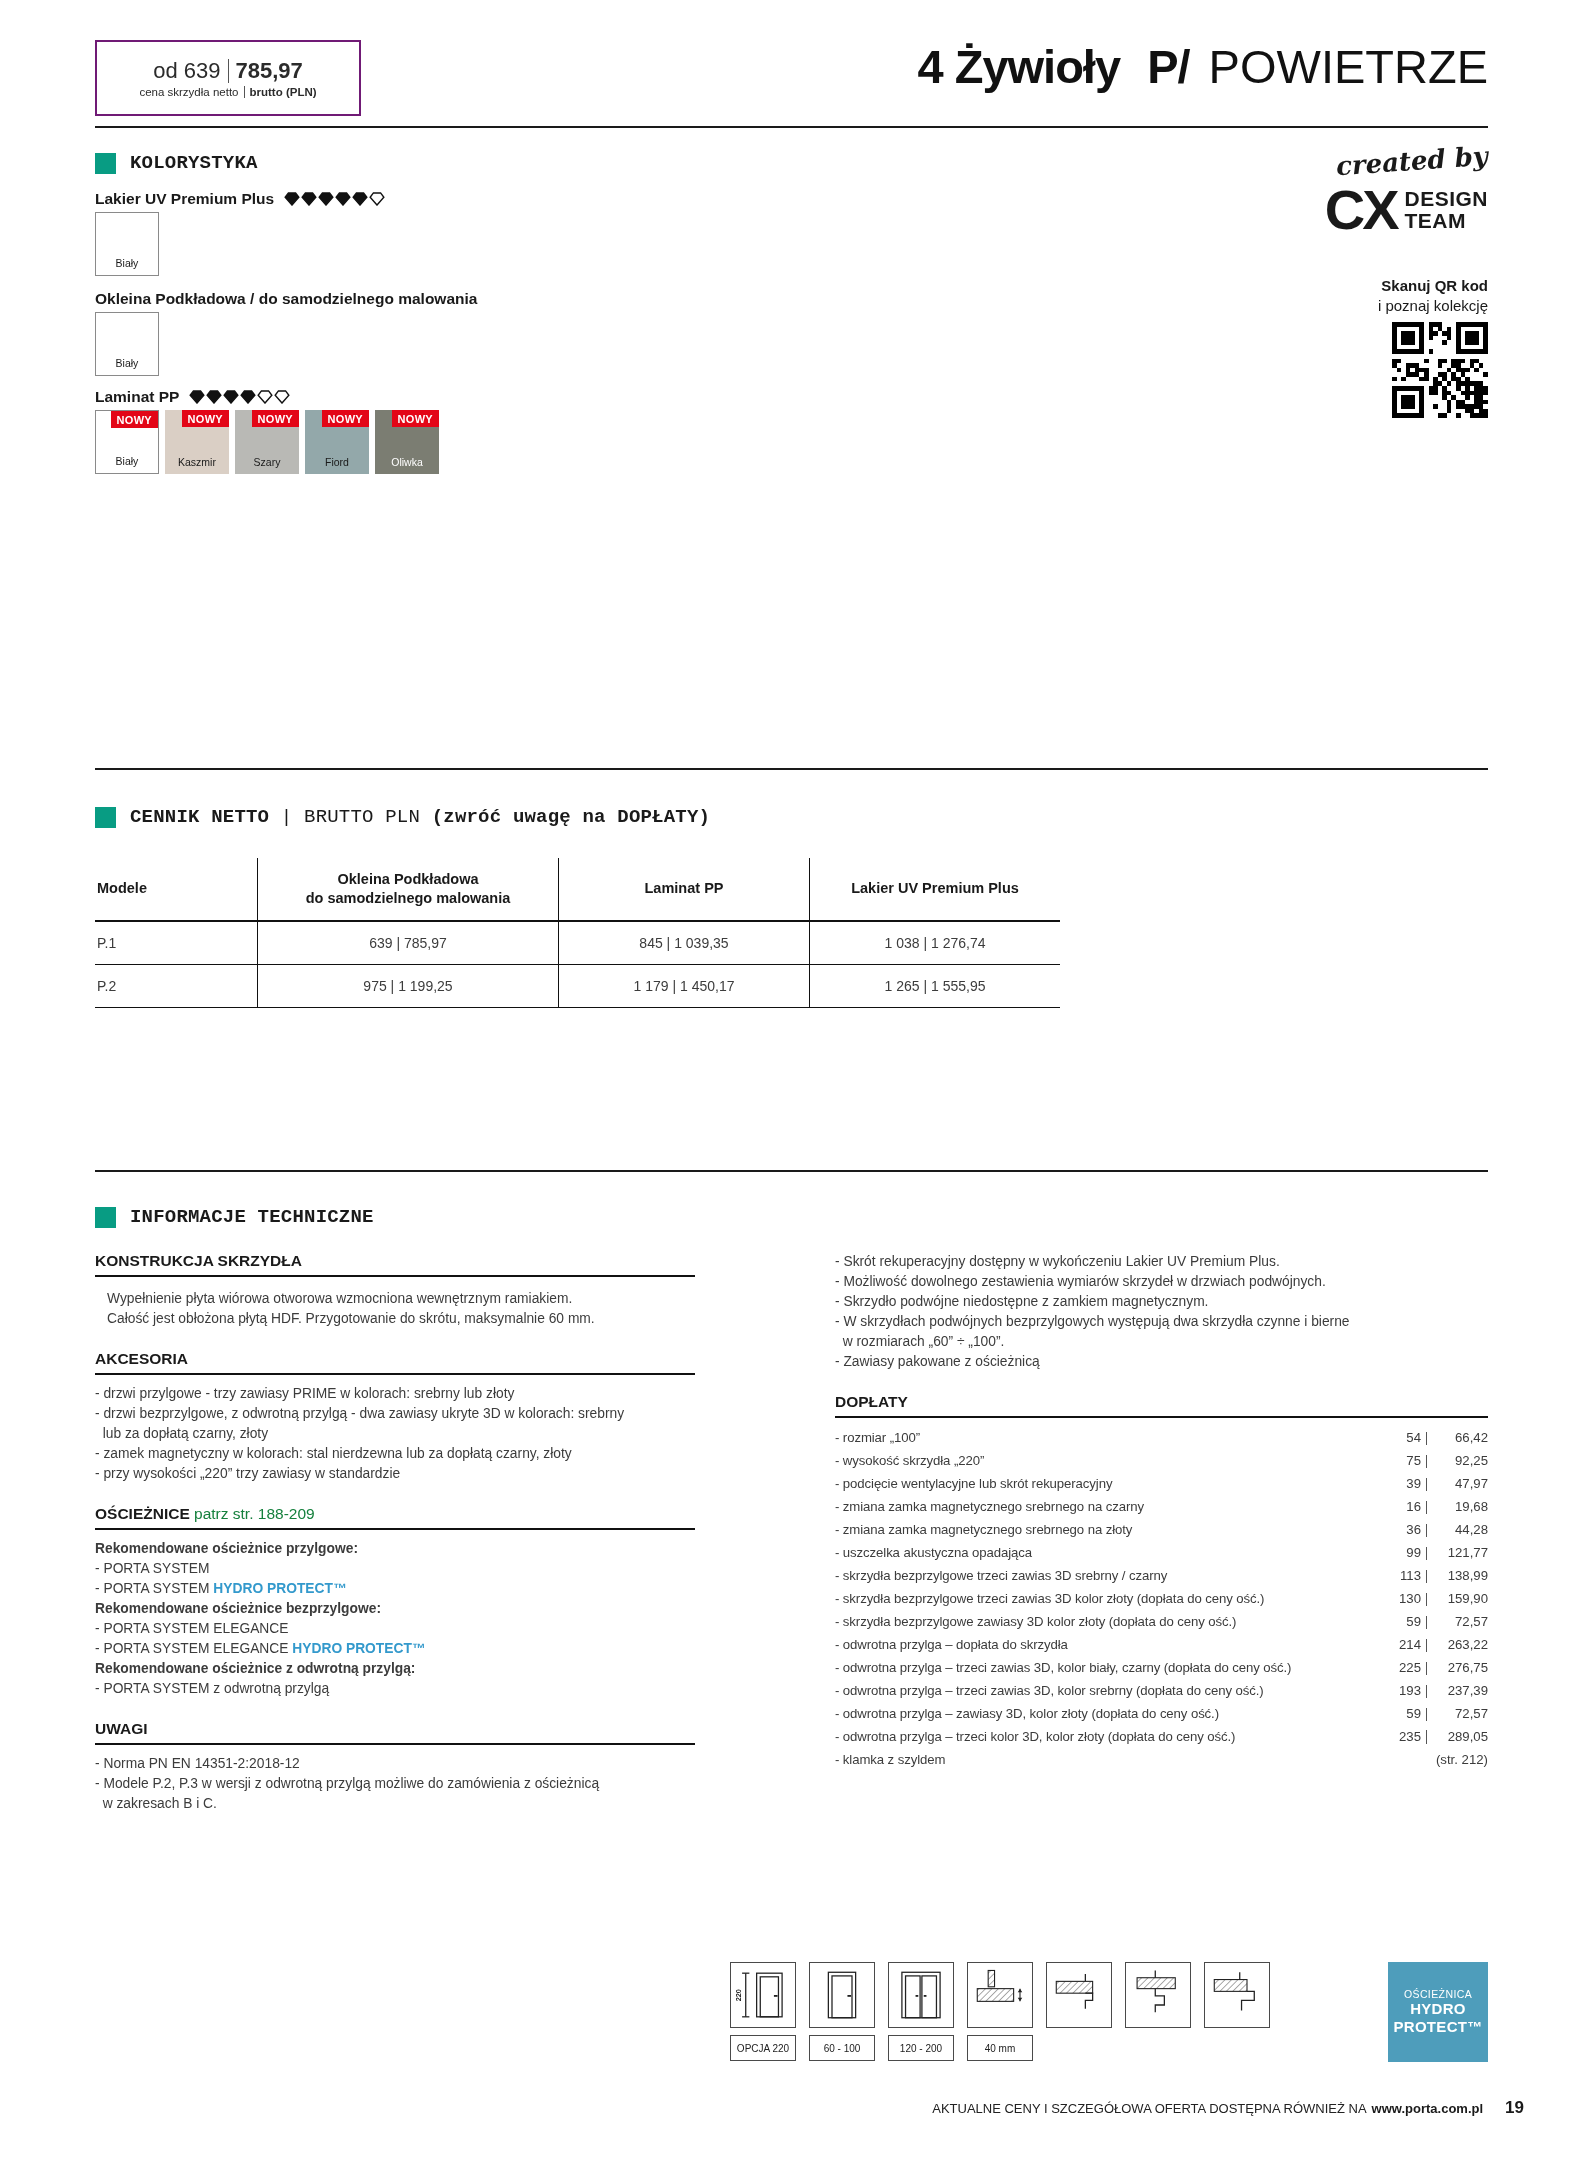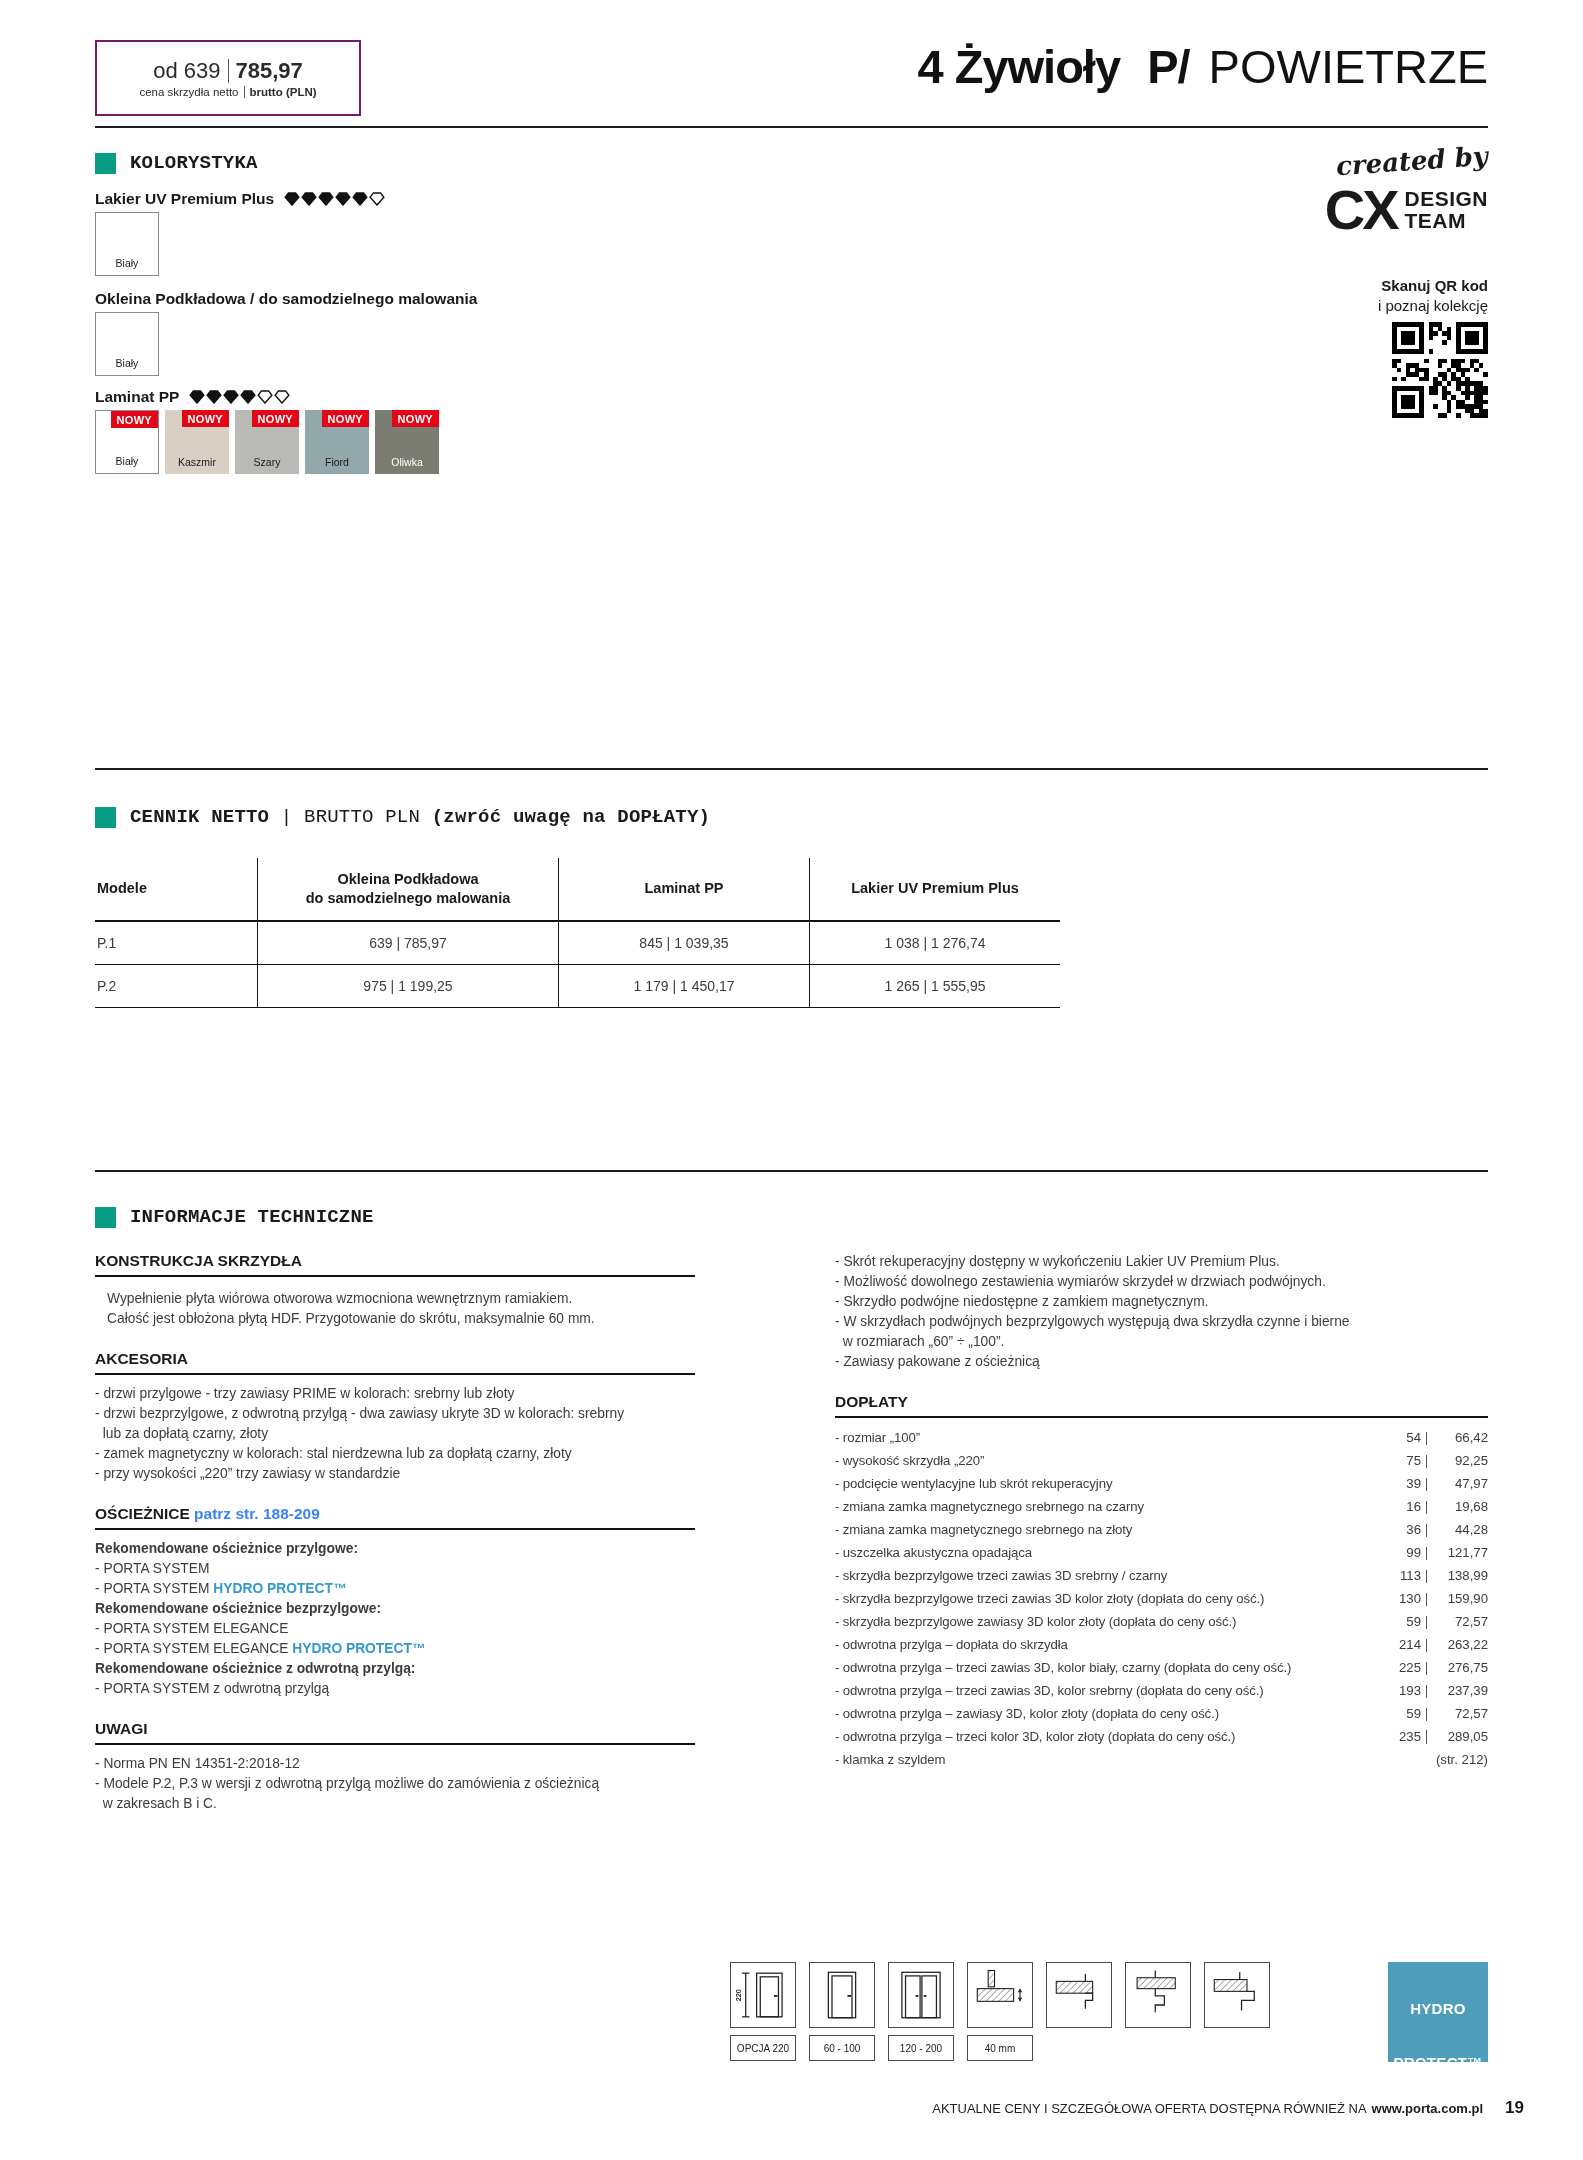--- a/index.html
+++ b/index.html
@@ -68,21 +68,21 @@
   .price-table thead th:first-child{text-align:left;padding-left:2px;}
   .price-table tbody td{border-bottom:1px solid #111;font-size:14px;color:#3c3c3c;
                         padding:13px 10px;text-align:center;}
   .price-table tbody td:first-child{text-align:left;padding-left:2px;}
   .col-model{width:150px;} .col-okleina{width:280px;} .col-laminat{width:230px;} .col-lakier{width:230px;}
 
   
   .left-col{left:95px;top:1252px;width:600px;}
   .right-col{left:835px;top:1252px;width:653px;}
   .sec-h3{font-size:15.5px;font-weight:bold;border-bottom:2px solid #111;padding-bottom:5px;margin:0 0 9px 0;}
-  .sec-h3 .note{font-weight:700;color:#3b82f6;}
+  .sec-h3 .note{font-weight:400;color:#15803d;}
   .body-text{font-size:13.8px;color:#3c3c3c;line-height:1.45;white-space:pre-wrap;margin:12px;}
   .list p{margin:0;font-size:13.8px;color:#3c3c3c;line-height:1.45;white-space:pre-wrap;}
   .block{margin-bottom:21px;}
   .sub-bold{font-size:14px;font-weight:bold;color:#111;line-height:1.5;margin:0;}
   .hl{color:#3399cc;font-weight:bold;}
   .dop-row{display:flex;align-items:baseline;font-size:13.2px;color:#3c3c3c;line-height:1.74;}
   .dop-label{flex:1;white-space:nowrap;letter-spacing:-.1px;}
   .dop-price{display:flex;align-items:center;}
   .dop-net{width:34px;text-align:right;}
   .dop-gross{width:56px;text-align:right;}
@@ -672,21 +672,21 @@
                 <line x1="0" y1="0" x2="0" y2="5" stroke="#444" stroke-width="1"></line>
               </pattern>
             </defs>
           <rect x="8" y="16" width="36" height="13" fill="url(#h7)" stroke="#222" stroke-width="1.2"></rect>
           <path d="M36 8 v8 M44 29 h8 v10 h-14 v11" fill="none" stroke="#222" stroke-width="1.4"></path>
         </svg>
       </div>
     </div>
   </div>
 
-  <div class="abs hp-badge" style="background: rgb(78, 157, 187); gap: 36px;">
+  <div class="abs hp-badge" style="background: rgb(78, 157, 187);">
     <span class="b1">OŚCIEŻNICA</span>
     <span class="b2">HYDRO</span>
     <span class="b3">PROTECT™</span>
   </div>
 
   <div class="abs footer">
     <span class="f-text">AKTUALNE CENY I SZCZEGÓŁOWA OFERTA DOSTĘPNA RÓWNIEŻ NA</span>
     <span class="f-site">www.porta.com.pl</span>
     <span class="f-page">19</span>
   </div>

